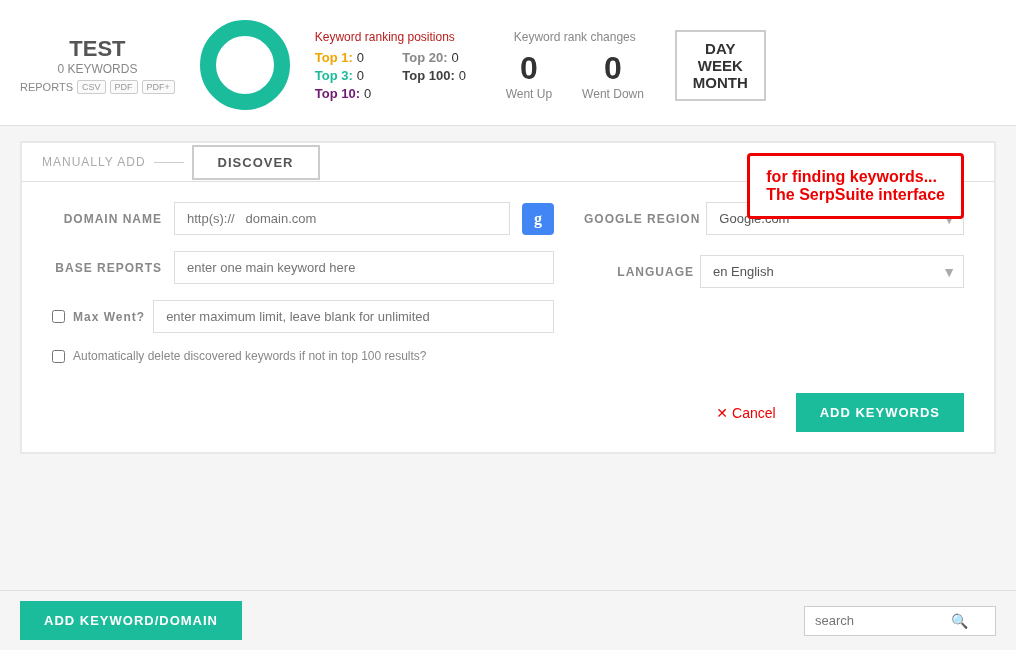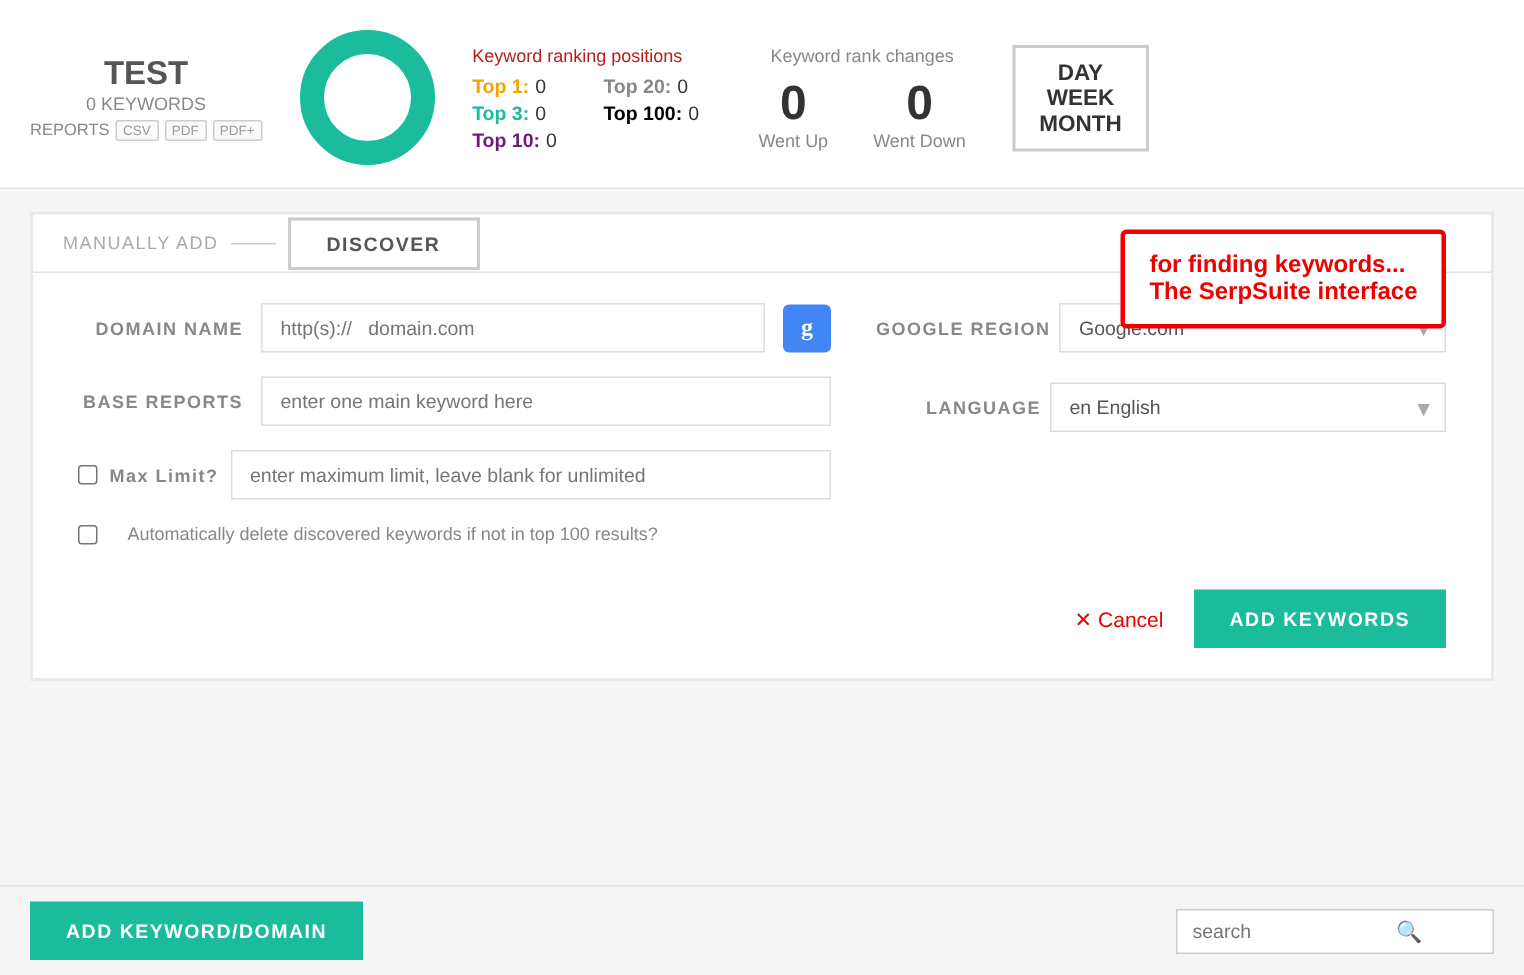--- a/index.html
+++ b/index.html
@@ -74,21 +74,21 @@
       display: grid;
       grid-template-columns: 1fr 1fr;
       gap: 3px 15px;
       font-size: 13px;
     }
     .rank-item { display: flex; align-items: center; gap: 4px; }
     .rank-label-1 { color: #f0a500; font-weight: bold; }
     .rank-label-3 { color: #1abc9c; font-weight: bold; }
     .rank-label-10 { color: #701a75; font-weight: bold; }
     .rank-label-20 { color: #888; font-weight: bold; text-align: center; }
-    .rank-label-100 { color: #000000; font-weight: bold; }
+    .rank-label-100 { color: #404040; font-weight: bold; }
     .rank-value { color: #333; }
 
     
     .changes-section {
       min-width: 160px;
       text-align: center;
     }
     .changes-title {
       font-size: 12px;
       color: #888;
@@ -246,21 +246,21 @@
       font-size: 12px;
       font-weight: bold;
       color: #888;
       letter-spacing: 1px;
       white-space: nowrap;
     }
 
     .auto-delete-row {
       display: flex;
       align-items: center;
-      gap: 20px;
+      gap: 8px;
       margin-top: 8px;
     }
     .auto-delete-text {
       font-size: 12px;
       color: #888;
     }
 
     
     .right-form-row {
       display: flex;
@@ -353,21 +353,21 @@
       border: none;
       cursor: pointer;
     }
     .search-wrapper {
       display: flex;
       align-items: center;
       border: 1px solid #ccc;
       background: #fff;
       padding: 6px 10px;
       gap: 6px;
-      width: 212px;
+      width: 192px;
     }
     .search-input {
       border: none;
       outline: none;
       font-size: 13px;
       color: #aaa;
       width: 130px;
     }
     .search-icon-char {
       color: #aaa;
@@ -465,21 +465,21 @@
           <div class="google-btn">g</div>
         </div>
 
         <div class="form-row">
           <span class="form-label">BASE REPORTS</span>
           <input class="form-input" type="text" placeholder="enter one main keyword here" style="">
         </div>
 
         <div class="max-limit-row">
           <input type="checkbox" style="">
-          <span class="max-limit-label">Max Limit?</span>
+          <span class="max-limit-label">Max Went?</span>
           <input class="form-input" type="text" style="flex: 1 1 0%;" placeholder="enter maximum limit, leave blank for unlimited">
         </div>
 
         <div class="auto-delete-row">
           <input type="checkbox" style="">
           <span class="auto-delete-text">Automatically delete discovered keywords if not in top 100 results?</span>
         </div>
       </div>
 
       <div class="form-right">

